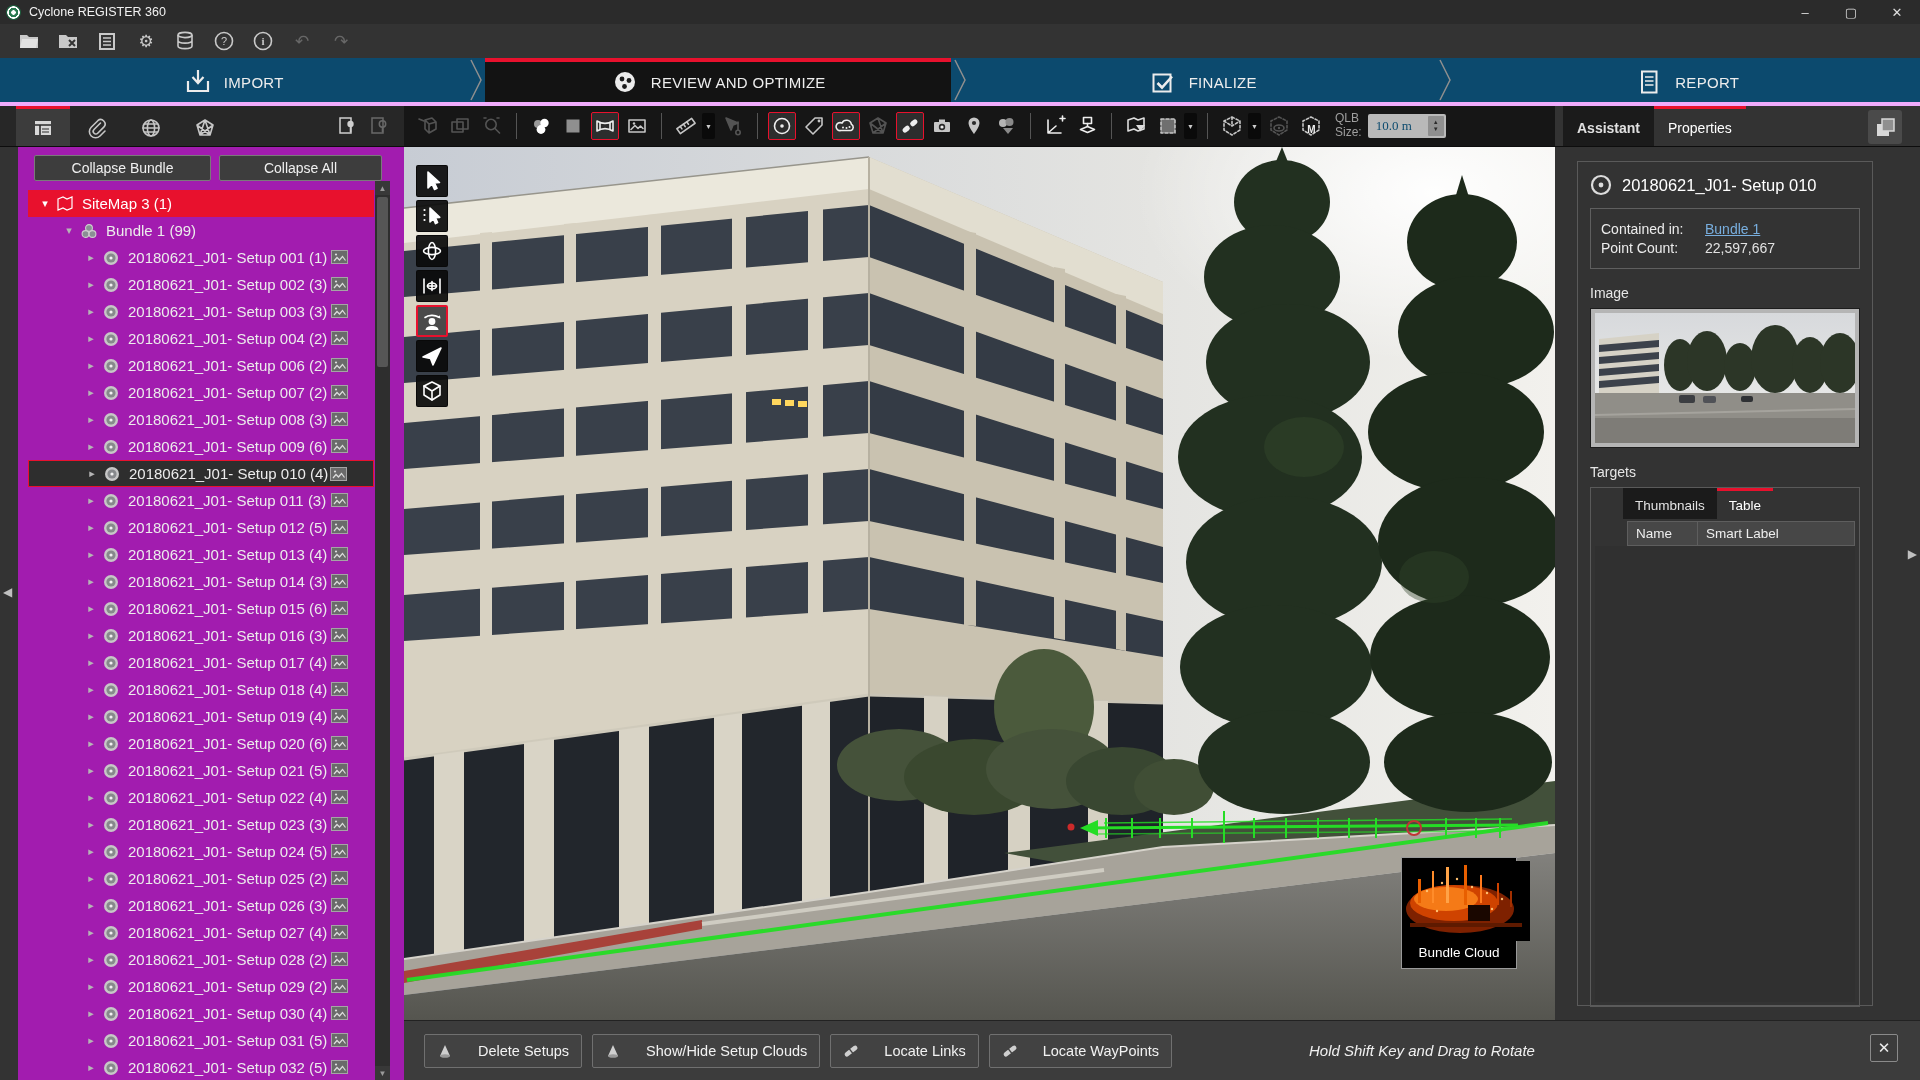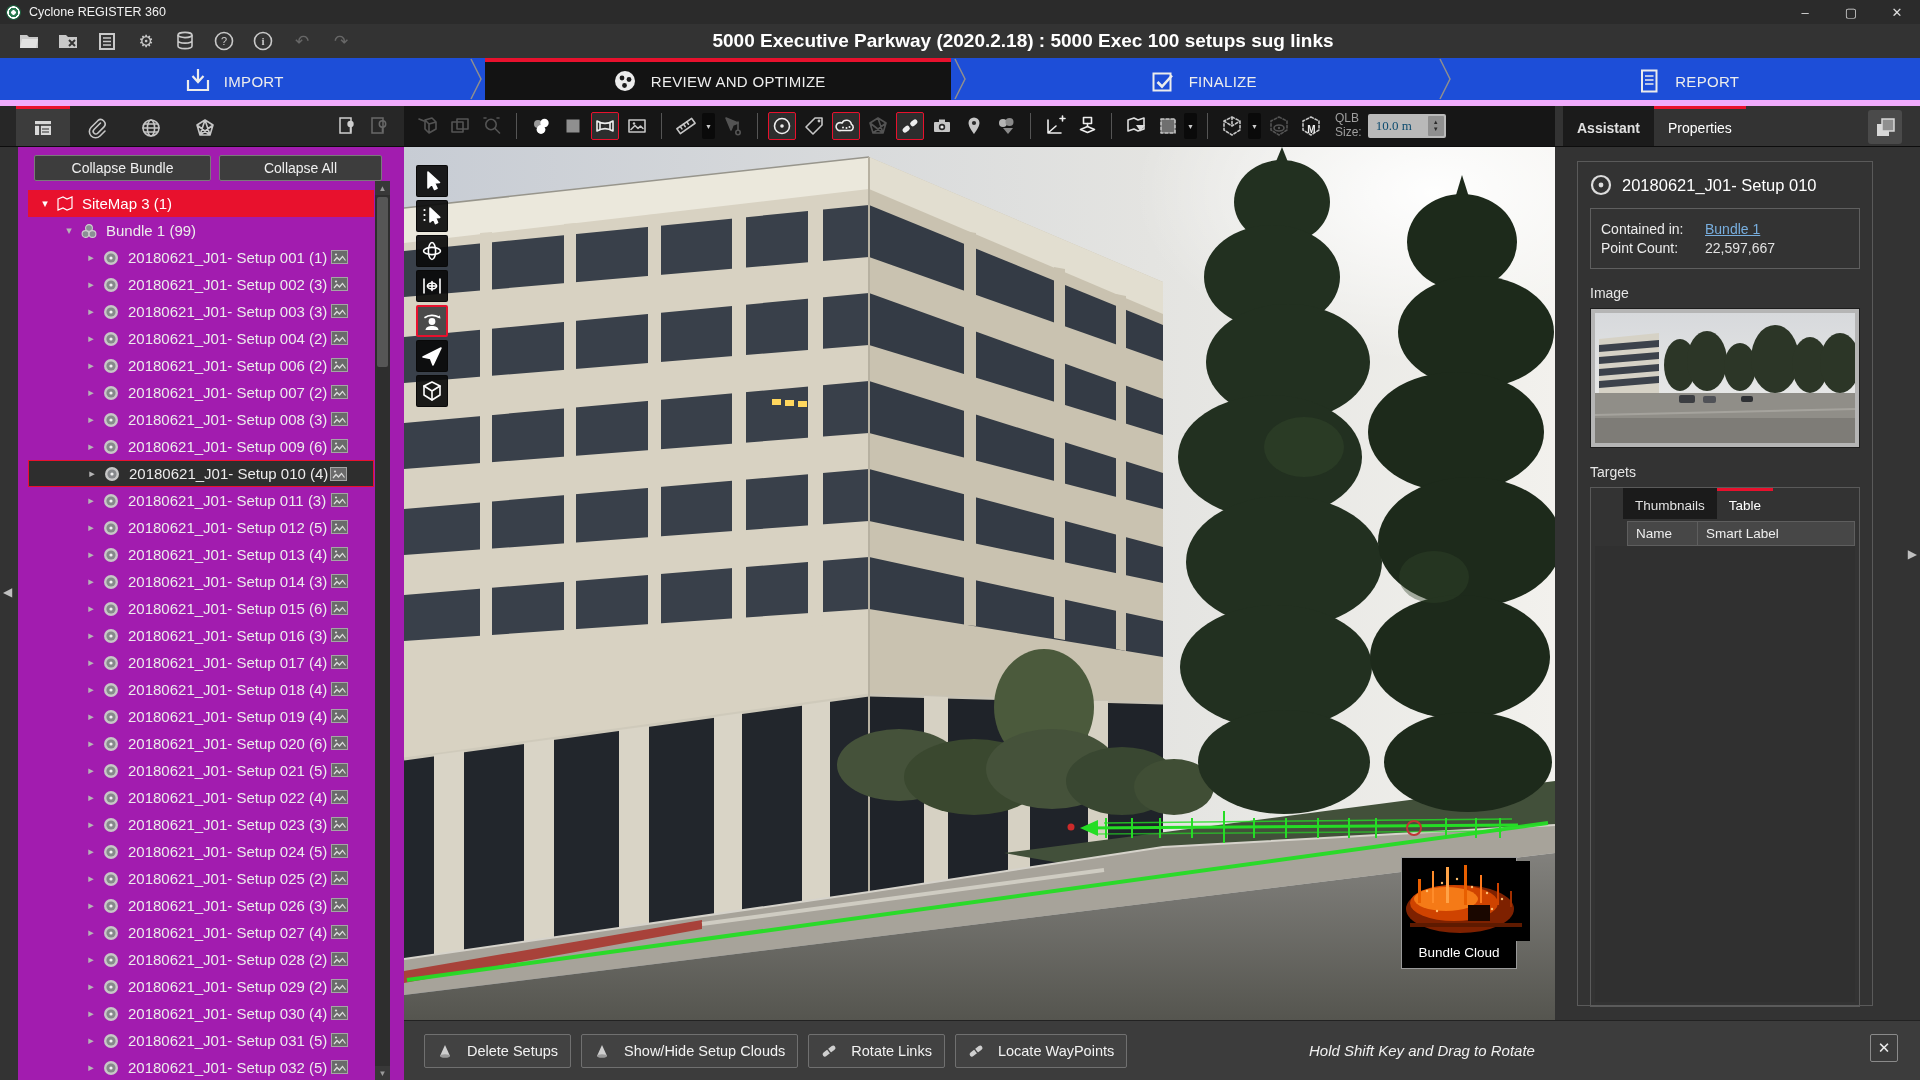--- a/index.html
+++ b/index.html
@@ -21,21 +21,21 @@
 
   
   .menubar { height:34px; background:#333333; display:flex; align-items:center; position:relative; }
   .mb-btn { width:30px; height:28px; display:flex; align-items:center; justify-content:center; margin-left:9px; }
   .mb-btn:first-child { margin-left:14px; }
   .mb-btn.dim { opacity:.35; }
   .glyph { color:#c9c9c9; font-size:17px; line-height:1; }
   .project-title { position:absolute; left:608px; width:830px; text-align:center; font-size:19px; font-weight:700; color:#ffffff; white-space:nowrap; }
 
   
-  .workflow { height:48px; background:#1d4ed8; display:flex; border-bottom:6px solid #f0abfc; }
+  .workflow { height:48px; background:#0c4a6e; display:flex; border-bottom:4px solid #f0abfc; }
   .wf-tab { flex:1; display:flex; align-items:center; justify-content:center; gap:11px;
     border-top:4px solid transparent; color:#ededed; font-size:15px; letter-spacing:.3px; }
   .wf-tab.active { background:#131313; border-top-color:#e8112d; }
   .wf-sep { width:18px; display:flex; align-items:center; justify-content:center; }
 
   
   .toolbar-row { height:41px; display:flex; border-bottom:1px solid #0d0d0d; }
   .tr-side { width:404px; background:#272727; display:flex; position:relative; }
   .side-tab { width:54px; height:40px; display:flex; align-items:center; justify-content:center; border-top:3px solid transparent; }
   .side-tab.first { margin-left:16px; }
@@ -120,21 +120,21 @@
   .ttab.table { border-top-color:#e8112d; color:#ffffff; }
   .ttable-header { margin:2px 4px 0; height:25px; background:#474747; border:1px solid #5e5e5e; display:flex; align-items:center; font-size:13.5px; color:#eeeeee; }
   .th-name { width:70px; padding-left:8px; border-right:1px solid #5e5e5e; height:100%; display:flex; align-items:center; }
   .th-smart { padding-left:8px; }
   .ttable-body { position:absolute; top:58px; bottom:4px; left:4px; right:4px; background:#303030; }
 
   
   .bottombar { position:absolute; left:404px; top:873px; width:1516px; height:60px; background:#3c3c3c; border-top:1px solid #222222;
     display:flex; align-items:center; z-index:6; }
   .bb-btn { height:34px; background:#424242; border:1px solid #707070; border-radius:2px; color:#f2f2f2; font-size:14.5px;
-    display:flex; align-items:center; gap:14px; padding:0 12px; margin-left:10px; white-space:nowrap; }
+    display:flex; align-items:center; gap:25px; padding:0 12px; margin-left:10px; white-space:nowrap; }
   .bb-btn.first { margin-left:20px; }
   .bb-hint { position:absolute; left:905px; font-style:italic; font-size:15px; color:#f0f0f0; }
   .bb-close { position:absolute; right:22px; top:13px; width:28px; height:28px; background:#3b3b3b; border:1px solid #8a8a8a; border-radius:2px;
     color:#eeeeee; display:flex; align-items:center; justify-content:center; font-size:15px; }
 </style>
 </head>
 <body>
 
 <div class="titlebar">
   <span class="app-ico"></span>
@@ -185,21 +185,20 @@
         <circle cx="11" cy="11" r="8.5" fill="none" stroke="#c9c9c9" stroke-width="1.6"></circle>
         <text x="11" y="15" font-size="11" font-weight="bold" font-family="Liberation Serif, serif" fill="#c9c9c9" text-anchor="middle">i</text>
       </svg>
   </div>
   <div class="mb-btn dim">
     <span class="glyph">↶</span>
   </div>
   <div class="mb-btn dim">
     <span class="glyph">↷</span>
   </div>
-  <div class="project-title">5000 Executive Parkway (2020.2.18) : 5000 Exec 100 setups sug links</div>
 </div>
 
 <div class="workflow">
   <div class="wf-tab">
     <svg width="30" height="30" viewBox="0 0 30 30">
         <path d="M15,3 v12 M9.5,10 L15,16 L20.5,10" fill="none" stroke="#ececec" stroke-width="2.2"></path>
         <path d="M5,14 v10 h20 v-10" fill="none" stroke="#ececec" stroke-width="2.2"></path>
       </svg>
     <span>IMPORT</span>
   </div>
@@ -1216,21 +1215,21 @@
         </svg>
       <span>Show/Hide Setup Clouds</span>
     </div>
     <div class="bb-btn">
       <svg width="16" height="16" viewBox="0 0 16 16">
           <g transform="rotate(-38 8 8)">
             <rect x="0.5" y="5.8" width="15" height="4.6" rx="2.3" fill="#cfcfcf"></rect>
             <line x1="8" y1="5" x2="8" y2="11" stroke="#424242" stroke-width="1.4"></line>
           </g>
         </svg>
-      <span>Rotate Links</span>
+      <span>Locate Links</span>
     </div>
     <div class="bb-btn">
       <svg width="16" height="16" viewBox="0 0 16 16">
           <g transform="rotate(-38 8 8)">
             <rect x="0.5" y="5.8" width="15" height="4.6" rx="2.3" fill="#cfcfcf"></rect>
             <line x1="8" y1="5" x2="8" y2="11" stroke="#424242" stroke-width="1.4"></line>
           </g>
         </svg>
       <span>Locate WayPoints</span>
     </div>

